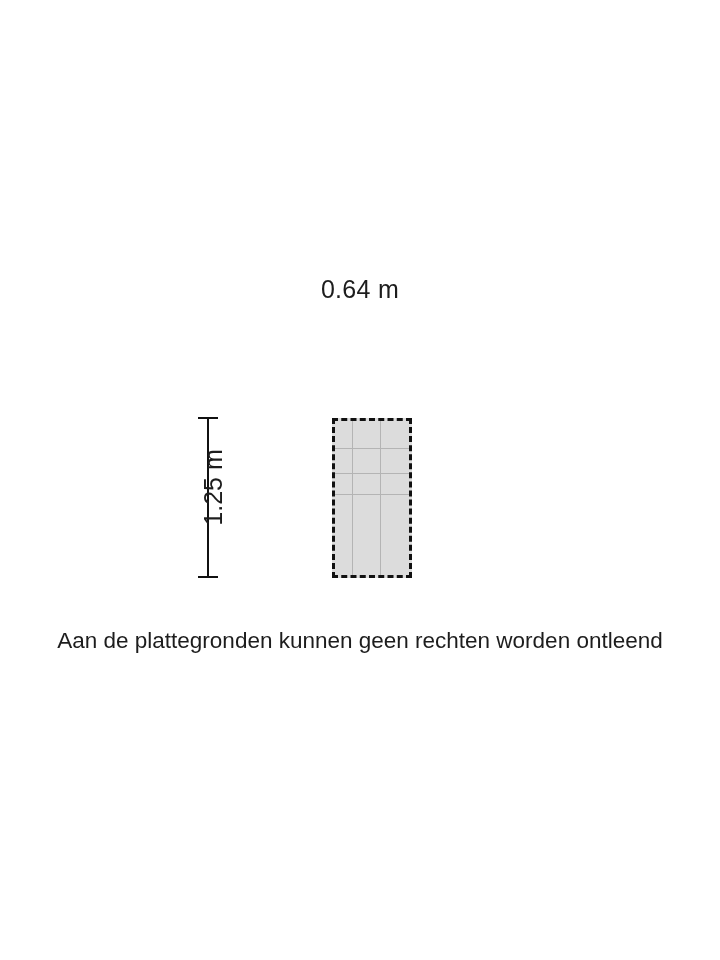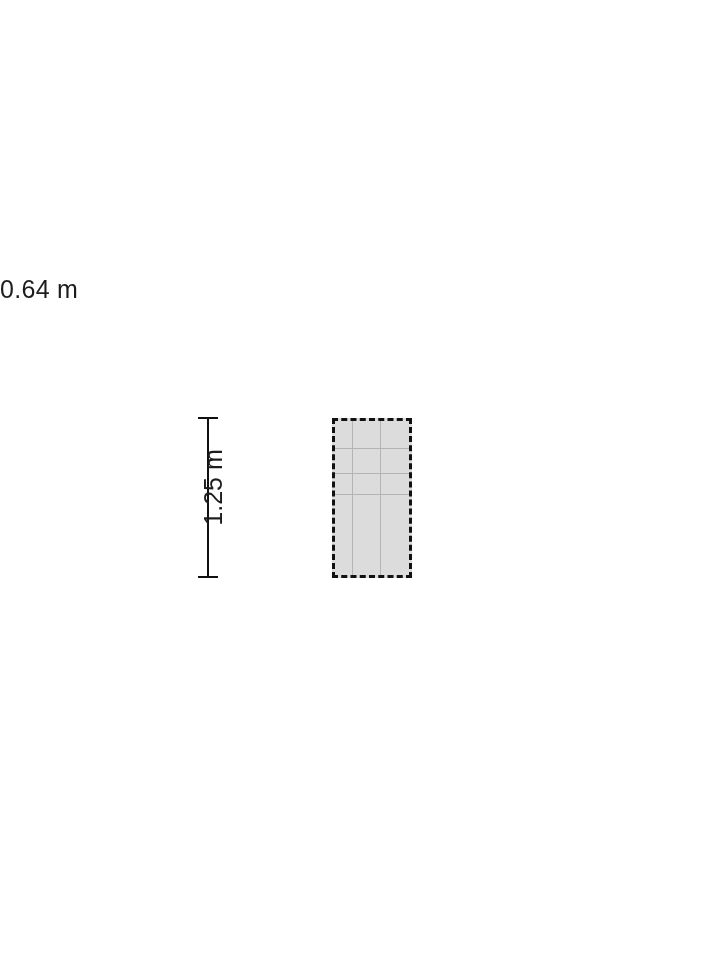--- a/index.html
+++ b/index.html
@@ -15,21 +15,21 @@
     color: #1a1a1a;
     overflow: hidden;
   }
 
   
   #width-label {
     position: absolute;
     top: 275px;
     left: 0;
     width: 720px;
-    text-align: left;
+    text-align: center;
     font-size: 25px;
     letter-spacing: 0.3px;
     color: #1d1d1d;
   }
 
   
   #plan-wrap {
     position: absolute;
     left: 332px;
     top: 418px;
@@ -130,13 +130,14 @@
   <div id="room-shape">
     <div id="v1" class="grid-line-v"></div>
     <div id="v2" class="grid-line-v"></div>
     <div id="h1" class="grid-line-h"></div>
     <div id="h2" class="grid-line-h"></div>
     <div id="h3" class="grid-line-h"></div>
   </div>
 </div>
 
 <div id="disclaimer">
+  <div>Aan de plattegronden kunnen geen rechten worden ontleend</div>
 </div>
 
 </body></html>

